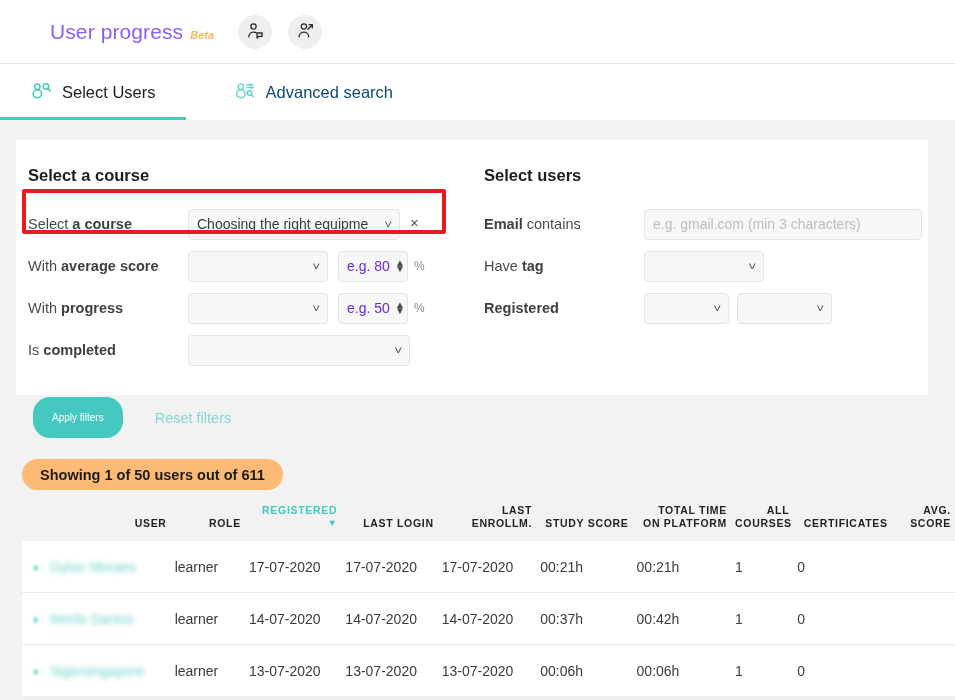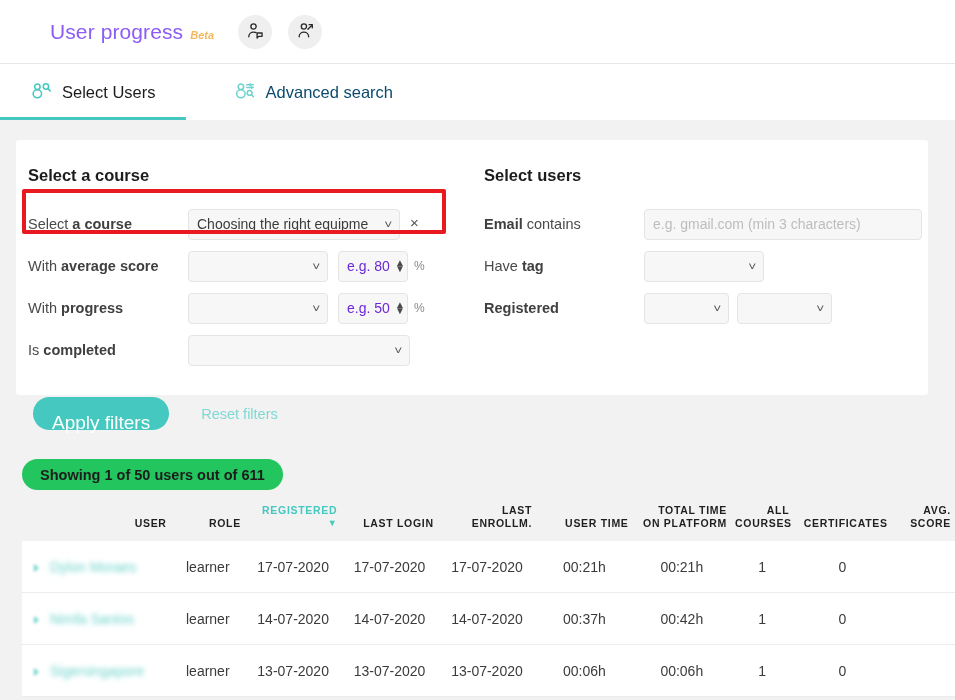--- a/index.html
+++ b/index.html
@@ -198,42 +198,42 @@
   .btnrow {
     position: absolute;
     left: 33px; top: 397px;
     display: flex; align-items: center;
   }
   .btn-apply {
     background: #45c8bf;
     color: #ffffff;
     border: none;
     border-radius: 17px;
-    height: 33px;
-    padding: 15px 19px;
-    font-size: 19px;
+    height: 41px;
+    padding: 7px 19px;
+    font-size: 10px;
     font-family: "Liberation Sans", sans-serif;
     cursor: pointer;
   }
   .btn-reset {
     background: none; border: none;
     color: #7fd8d2;
     font-size: 14.5px;
     margin-left: 26px;
     cursor: pointer;
     font-family: "Liberation Sans", sans-serif;
     text-align: center;
   }
 
   
   .pill {
     position: absolute;
     left: 22px; top: 459px;
     height: 31px;
-    background: #22c55e;
+    background: #fdba74;
     border-radius: 16px;
     display: flex; align-items: center;
     padding: 0 18px;
     font-size: 14.5px;
     color: #1c1c1c;
     font-weight: 700;
   }
 
   
   .tbl {
@@ -252,21 +252,21 @@
     text-align: right;
     vertical-align: bottom;
     line-height: 1.18;
   }
   thead th.sorted { color: #45c8bf; }
   .sortarrow { font-size: 9px; }
   tbody td {
     background: #ffffff;
     font-size: 14px;
     color: #3b3b3b;
-    text-align: center;
+    text-align: left;
     padding: 16px 4px;
     border-bottom: 1px solid #ececec;
     height: 52px;
   }
   tbody tr td:first-child { text-align: left; padding-left: 12px; }
   .uname {
     color: #6fd4cd;
     filter: blur(2.6px);
     display: inline-block;
     font-size: 14px;
@@ -483,21 +483,21 @@
         <col class="c-cert">
           <col class="c-avg">
       </colgroup>
       <thead>
         <tr>
           <th><span>USER</span></th>
           <th><span>ROLE</span></th>
           <th class="sorted"><span>REGISTERED</span> <span class="sortarrow">▼</span></th>
           <th><span>LAST LOGIN</span></th>
           <th><span class="wrapl">LAST<br>ENROLLM.</span></th>
-          <th><span>USER TIME</span></th>
+          <th><span>STUDY SCORE</span></th>
           <th><span class="wrapl">TOTAL TIME<br>ON PLATFORM</span></th>
           <th><span class="wrapl">ALL<br>COURSES</span></th>
           <th><span>CERTIFICATES</span></th>
           <th><span class="wrapl">AVG.<br>SCORE</span></th>
         </tr>
       </thead>
       <tbody>
         <tr>
           <td><span class="expand-tri"></span><span class="uname">Dylon Moraes</span></td>
           <td>learner</td>

